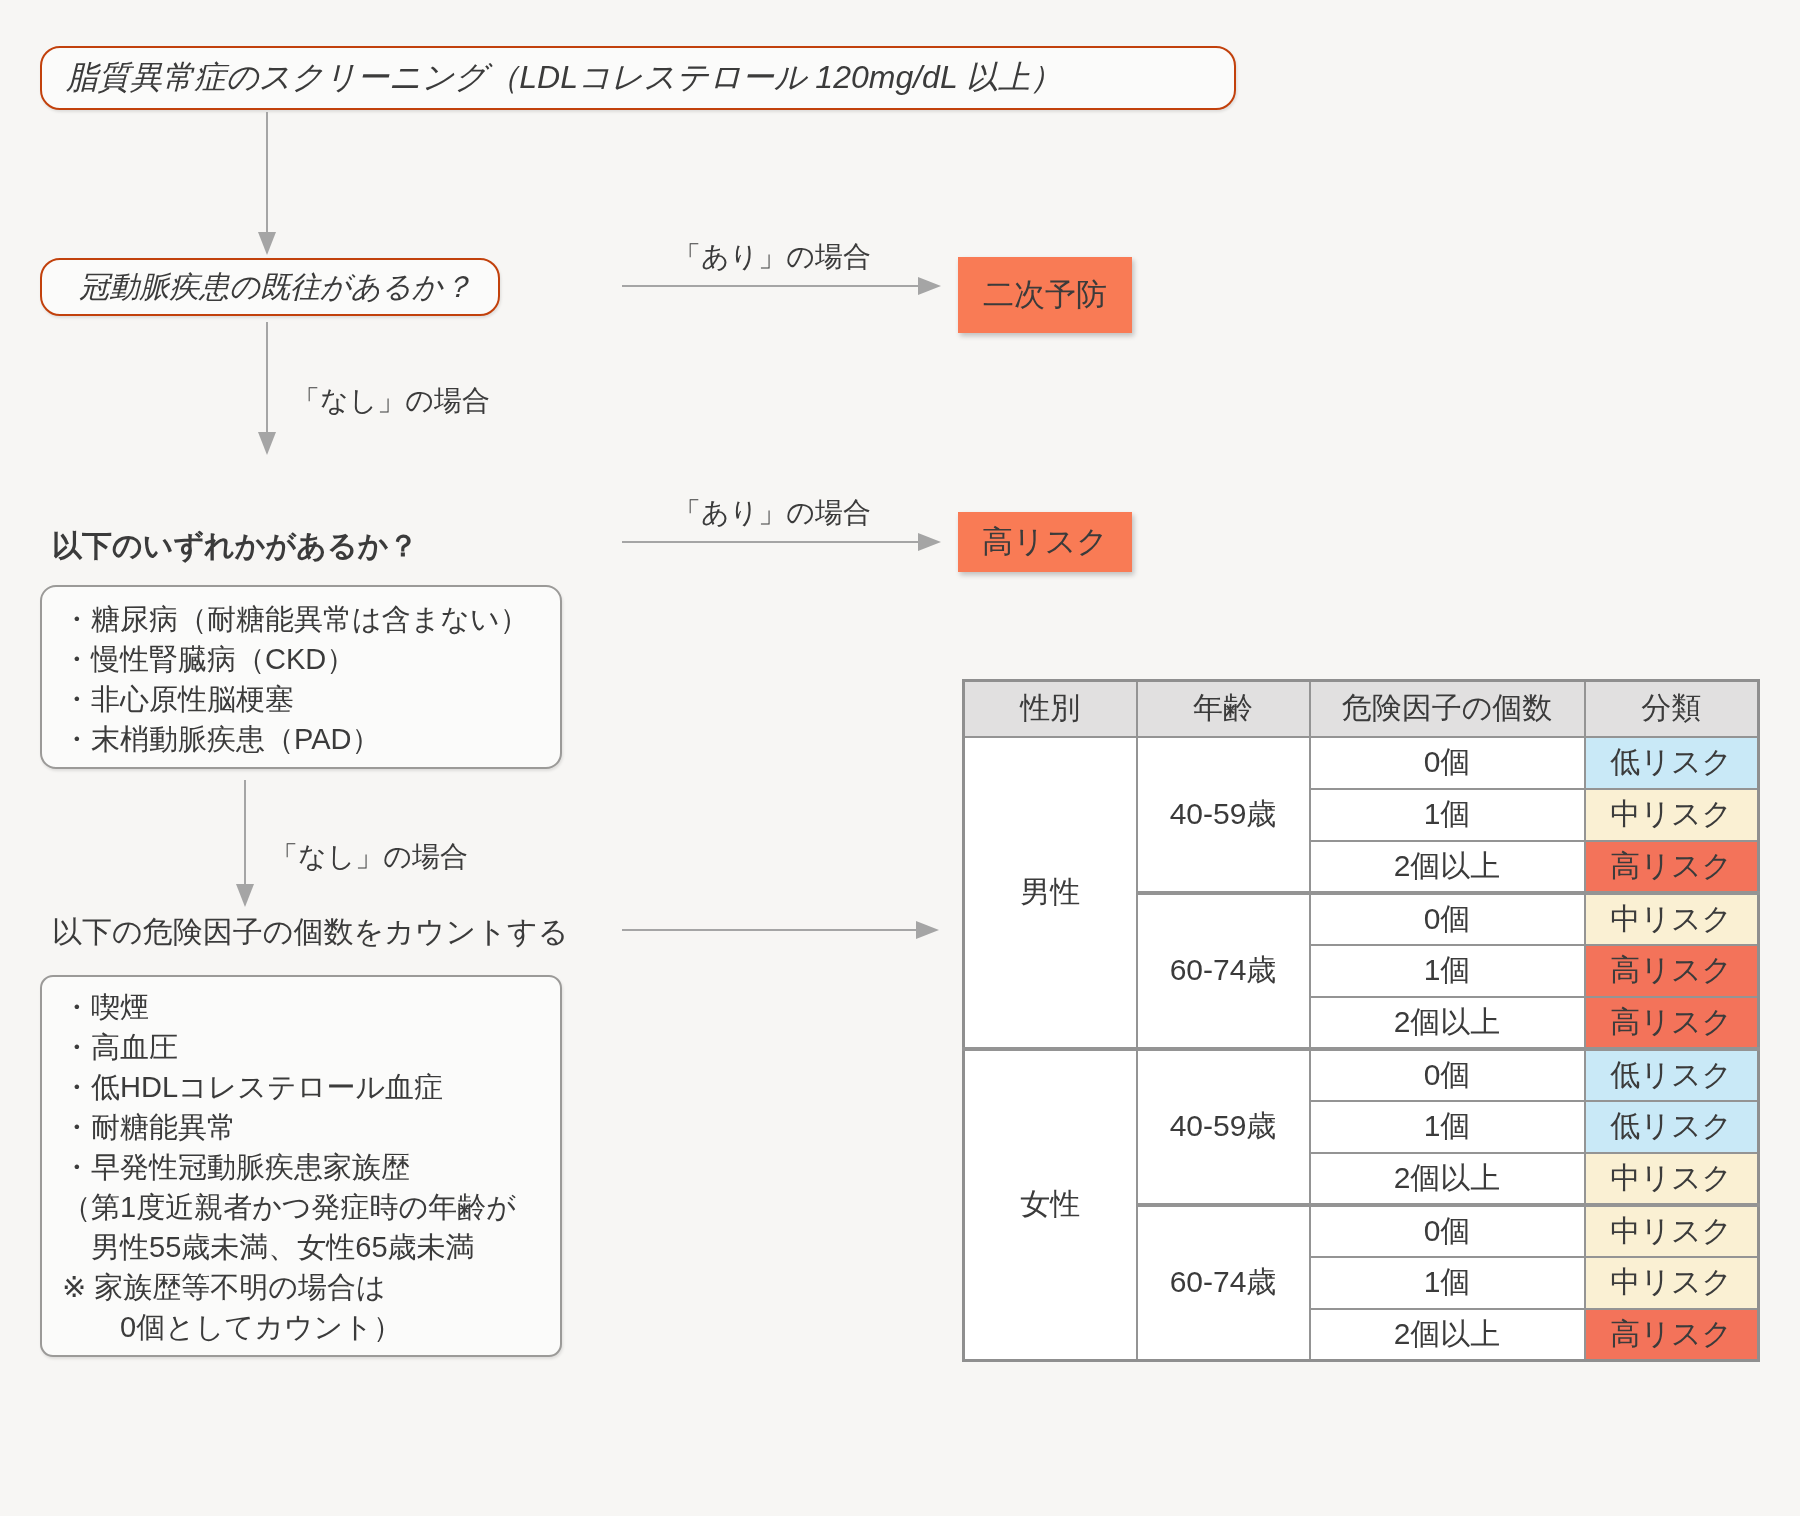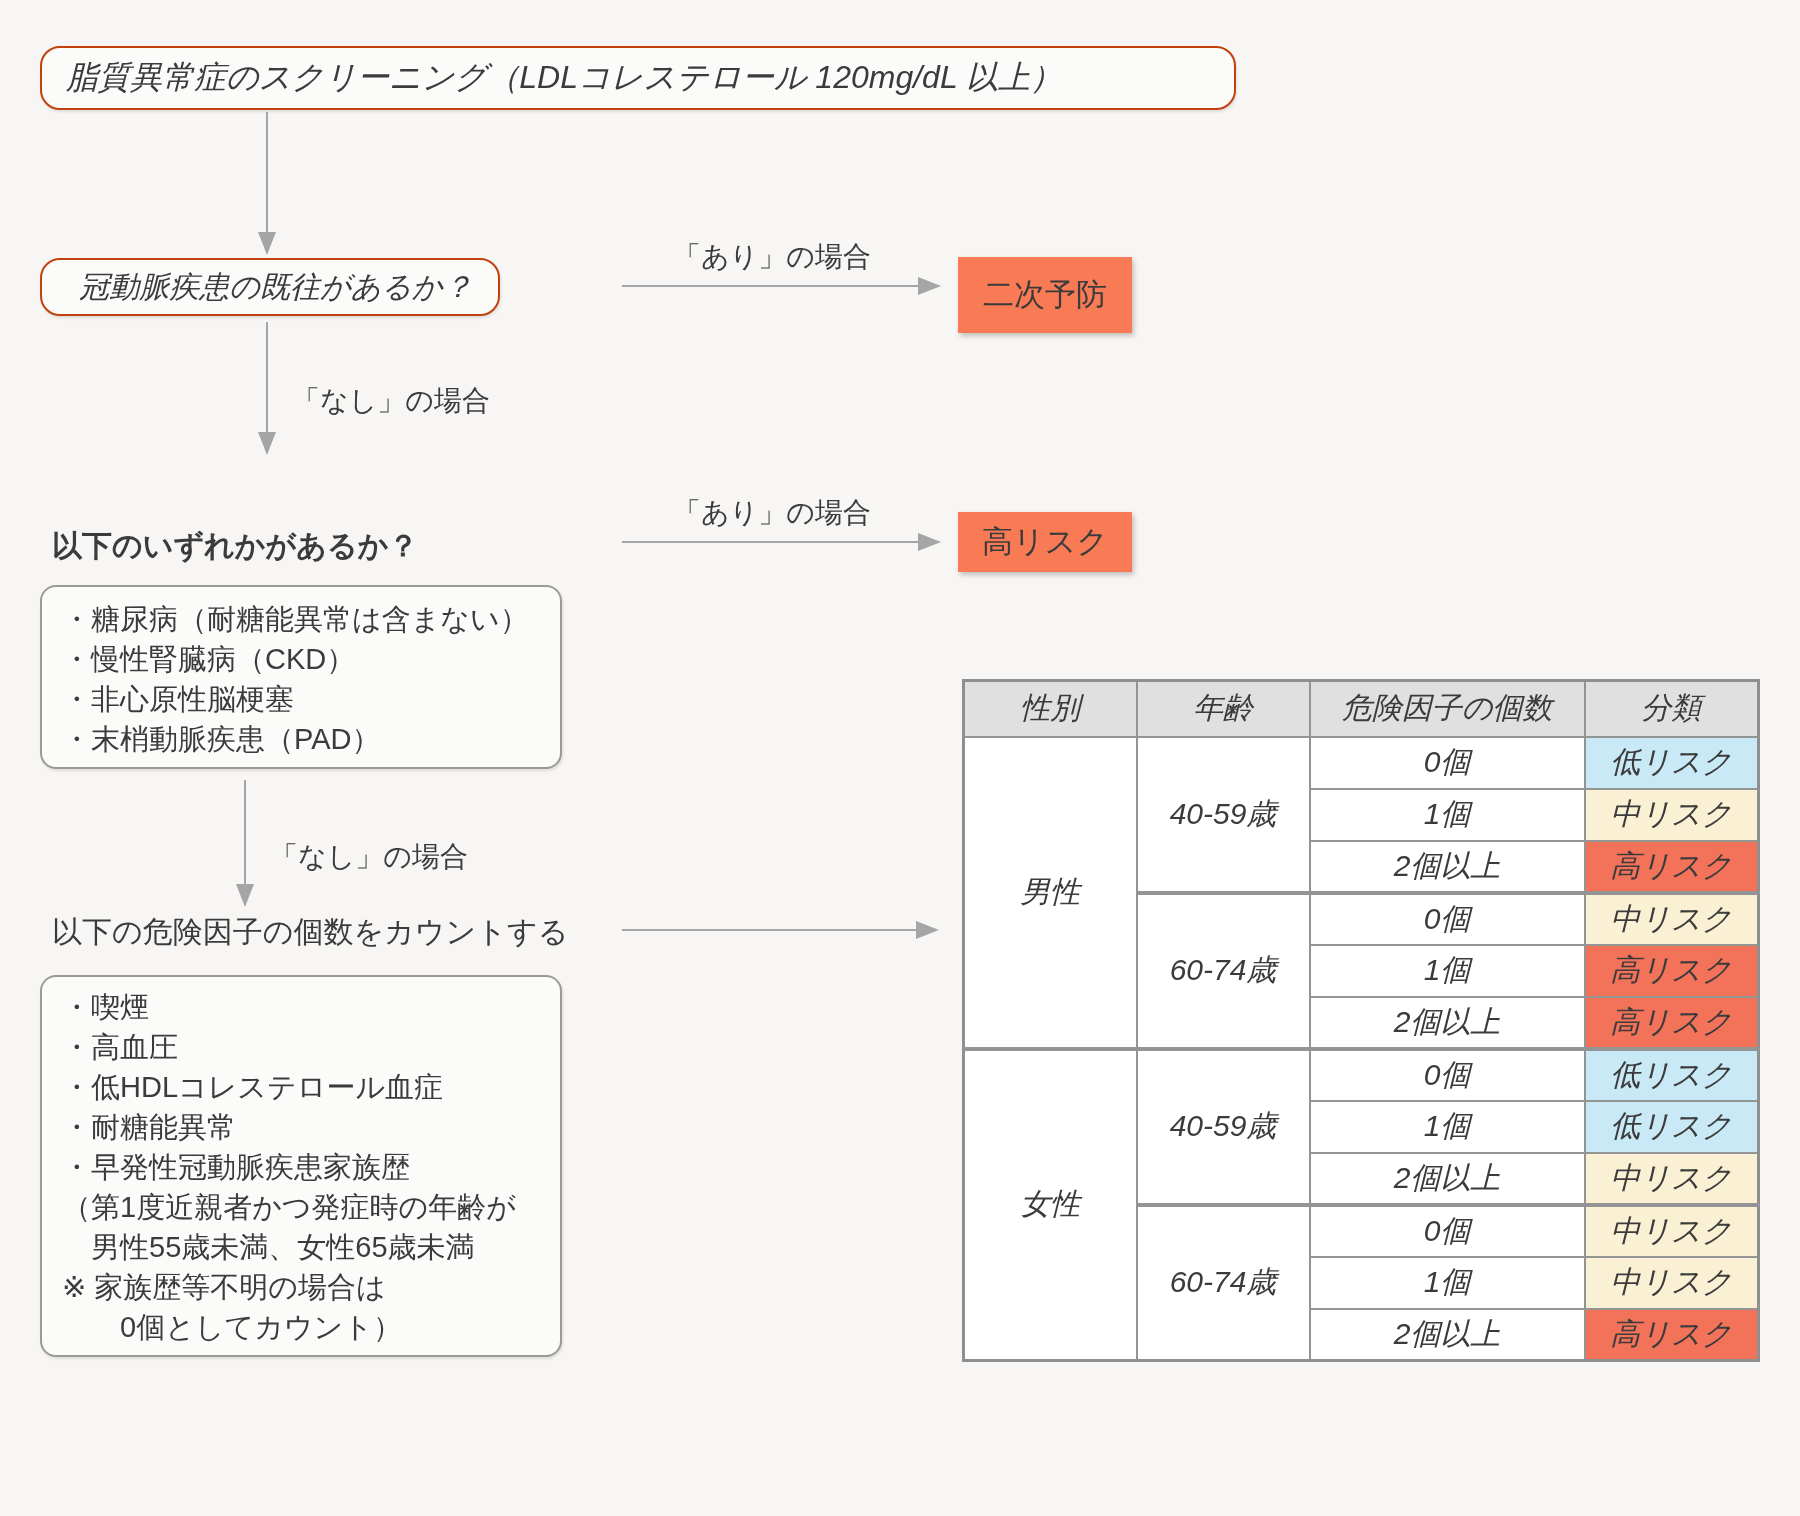--- a/index.html
+++ b/index.html
@@ -51,21 +51,21 @@
     box-sizing:border-box;
     border:2px solid #9b9a98;
     border-radius:16px;
     background:#fbfbfa;
     box-shadow:1px 2px 3px rgba(0,0,0,0.10);
     font-size:29px;
     line-height:40px;
     padding:12px 20px;
   }
   .list-box1{left:40px;top:585px;width:522px;height:184px;}
-  .list-box2{left:40px;top:975px;width:522px;height:382px;padding-top:10px;}
+  .list-box2{left:40px;top:975px;width:522px;height:382px;padding-top:10px;border-radius:13px;}
   
   .h-line{position:absolute;height:2px;background:#a5a5a5;}
   .v-line{position:absolute;width:2px;background:#a5a5a5;}
   .head-right{
     position:absolute;width:0;height:0;
     border-top:9px solid transparent;
     border-bottom:9px solid transparent;
     border-left:23px solid #a5a5a5;
   }
   .head-down{
@@ -88,21 +88,20 @@
     table-layout:fixed;
     background:#ffffff;
     font-size:30px;
   }
   .risk-table th,.risk-table td{
     border:2px solid #949494;
     text-align:center;
     vertical-align:middle;
     padding:0;
     box-sizing:border-box;
-    font-style:italic;
   }
   .risk-table{border:3px solid #8f8f8f;}
   .risk-table th{
     background:#e1e0e0;
     font-weight:normal;
     height:56px;
   }
   .risk-table td{height:52px;background:#ffffff;}
   .risk-table td.risk-low{background:#c9e9f7;}
   .risk-table td.risk-mid{background:#faf0d3;}

